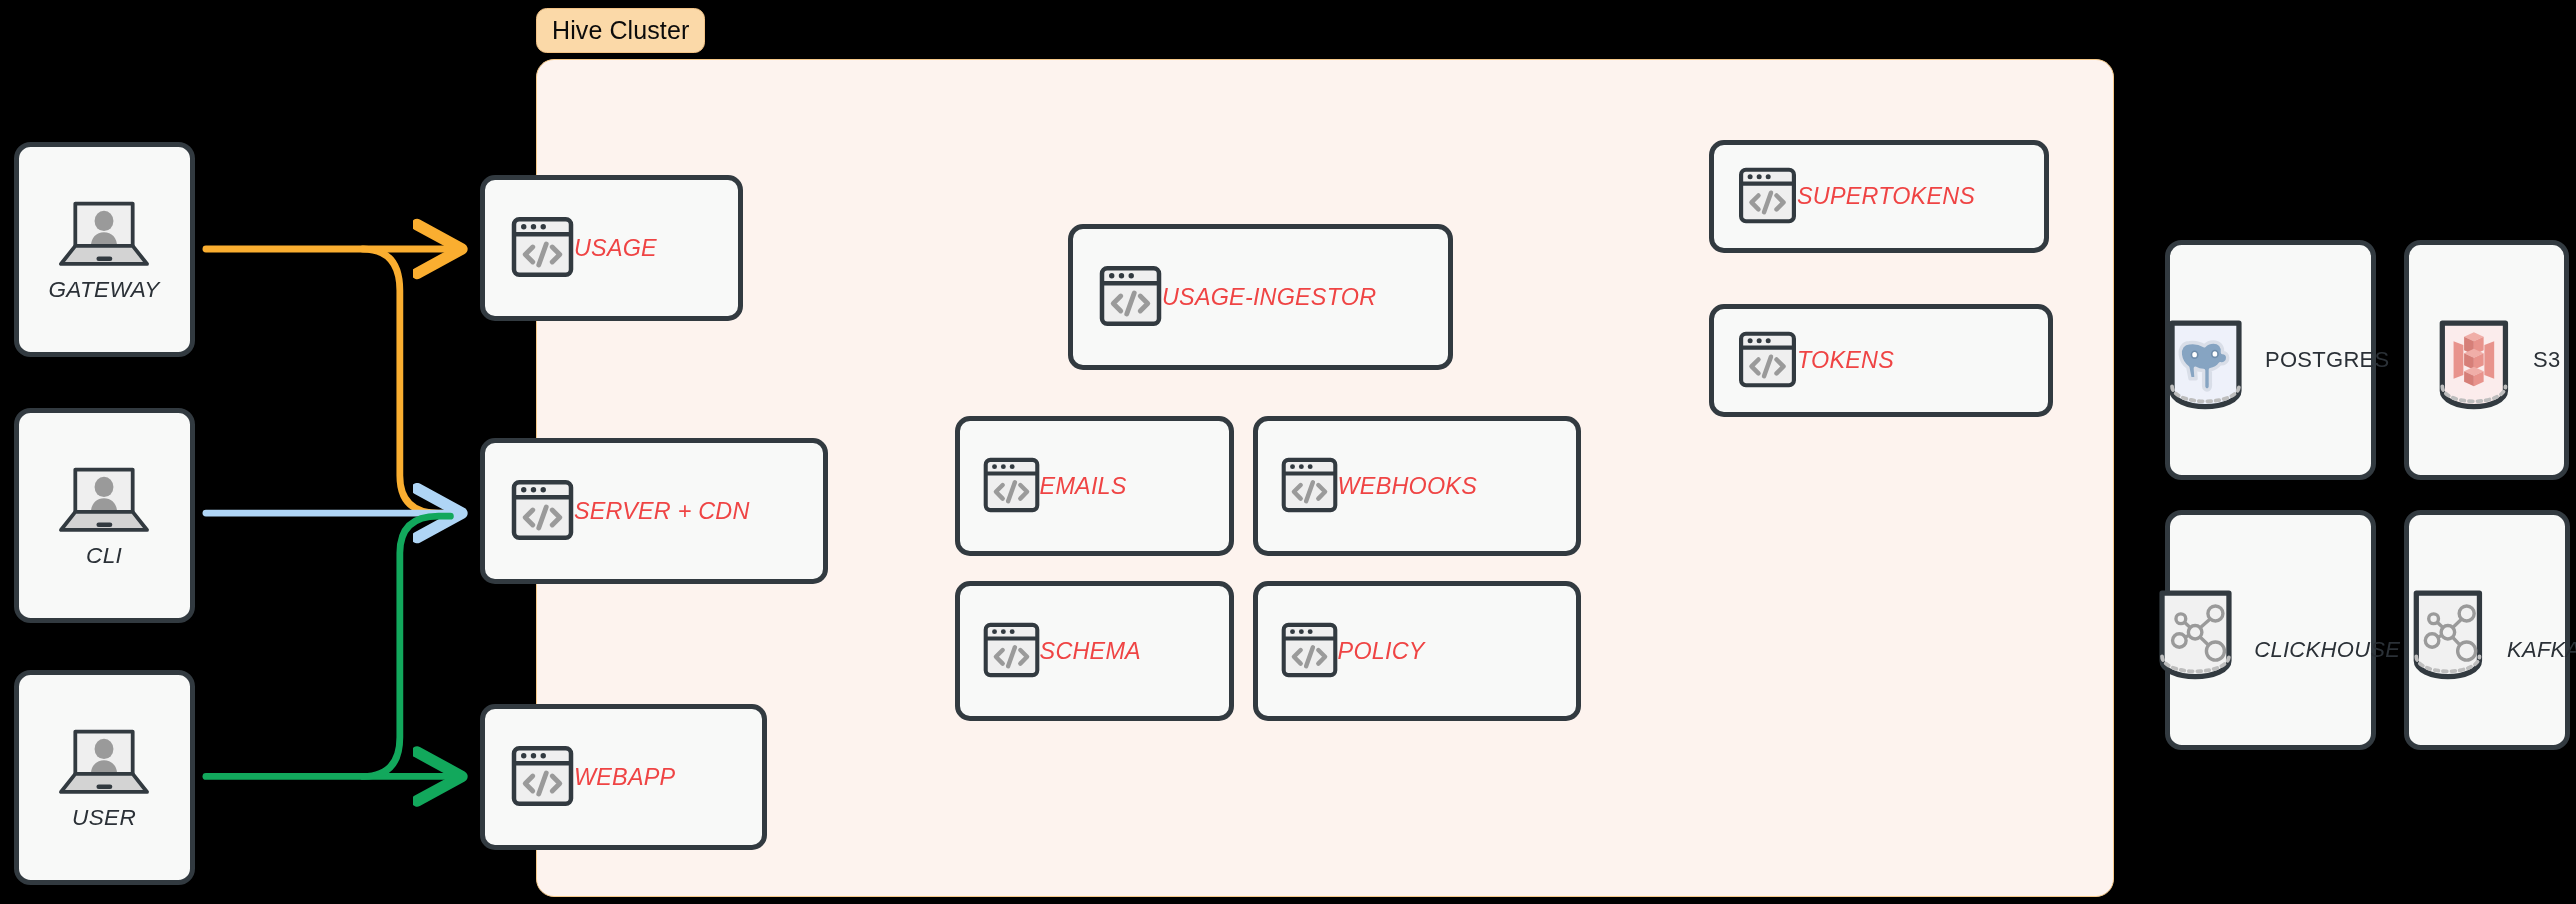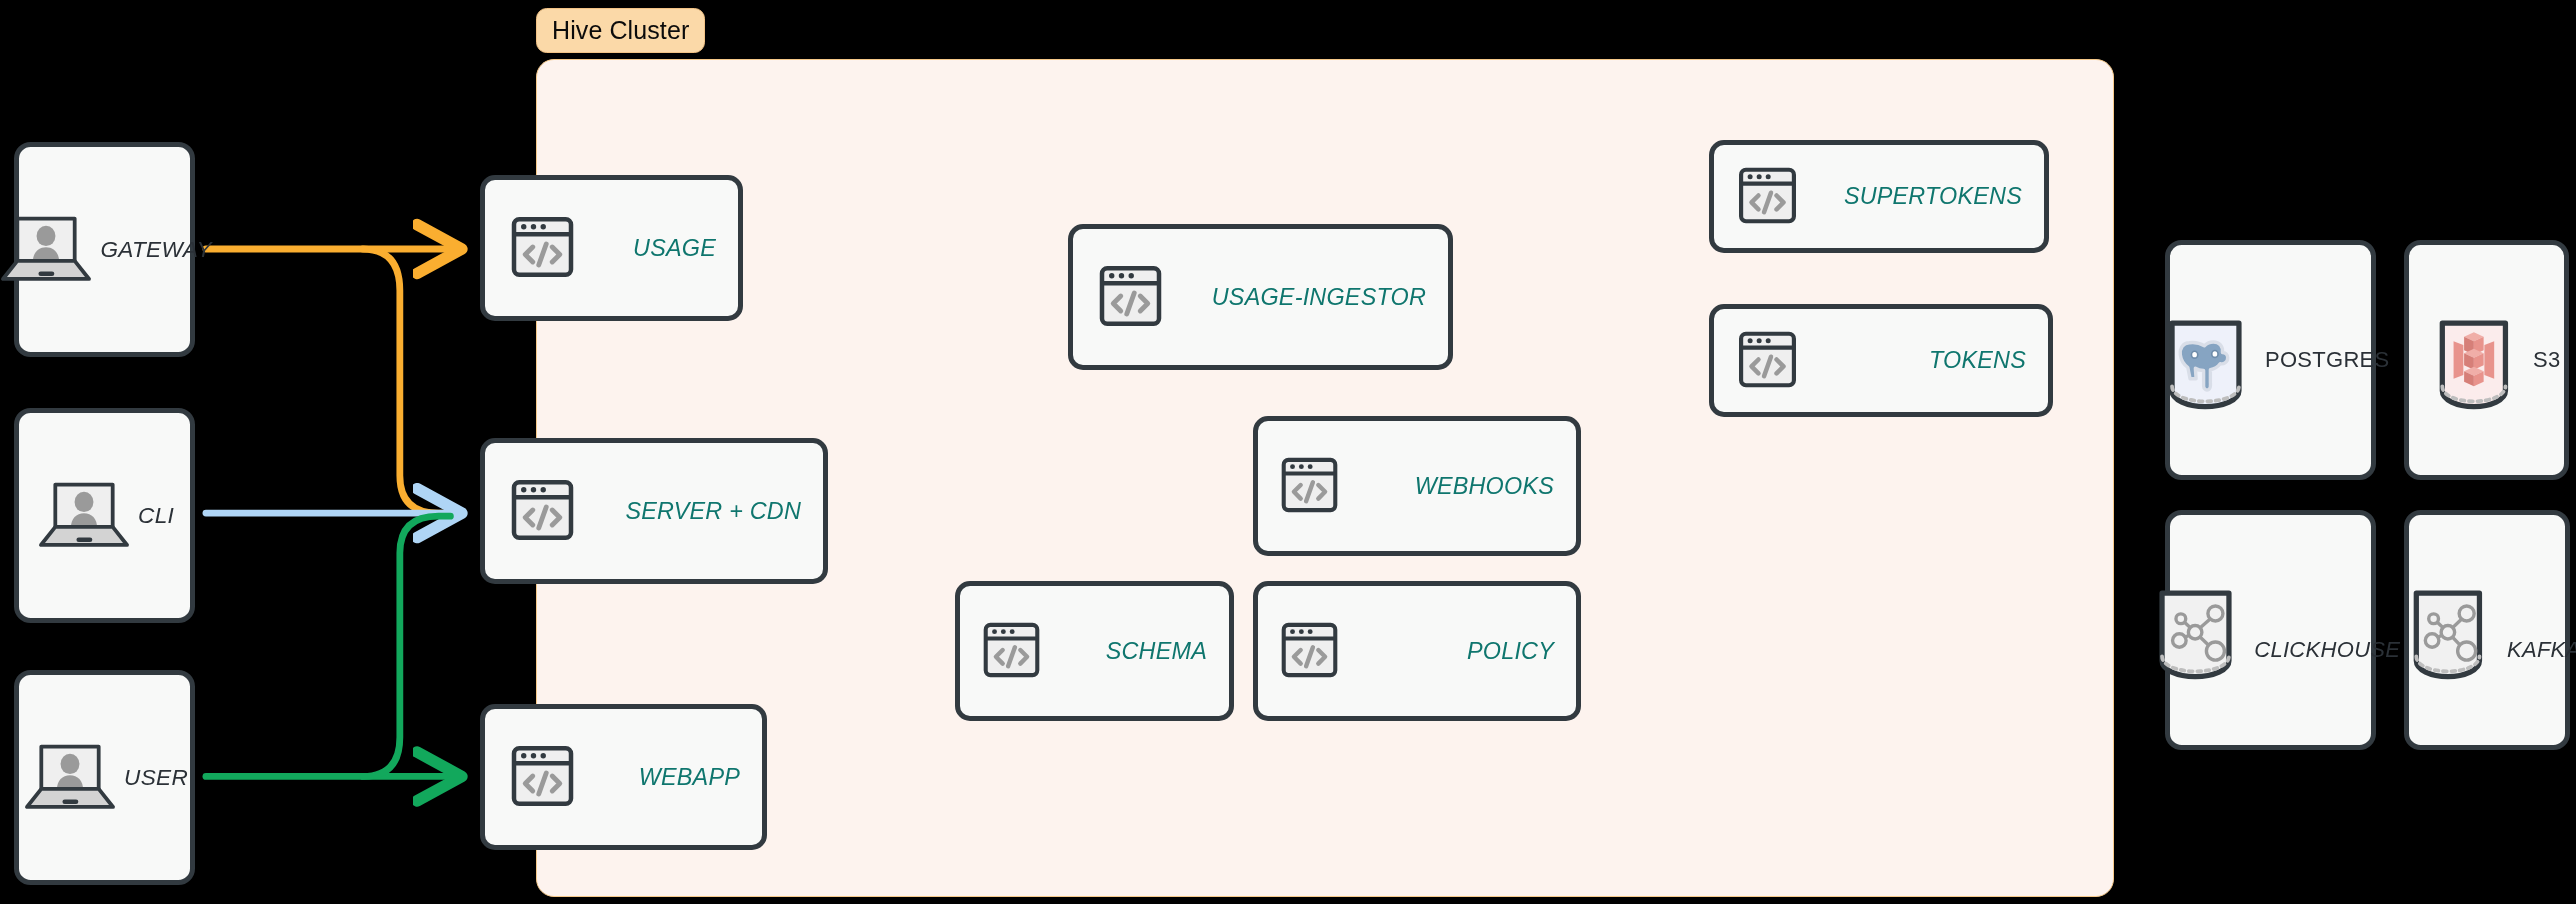--- a/index.html
+++ b/index.html
@@ -37,37 +37,37 @@
     background: #F8F9F8;
     border: 5.3px solid #323A40;
     border-radius: 15px;
     display: flex;
     align-items: center;
     justify-content: flex-start;
   }
   .node .ico { flex: 0 0 auto; display:block; }
   .node .lbl {
     flex: 1 1 auto;
-    text-align: right;
+    text-align: left;
     font-style: italic;
-    color: #0f766e;
+    color: #ef4444;
     font-size: 23.4px;
     letter-spacing: 0.2px;
     white-space: nowrap;
     padding-right: 22px;
   }
 
   
   .client {
     position: absolute;
     background: #F8F9F8;
     border: 5.3px solid #323A40;
     border-radius: 16.6px;
     display: flex;
-    flex-direction: row;
+    flex-direction: column;
     align-items: center;
     justify-content: center;
     gap: 4px;
   }
   .client .lbl {
     font-style: italic;
     color: #2b3137;
     font-size: 22.6px;
     letter-spacing: 0.3px;
     white-space: nowrap;
@@ -248,20 +248,39 @@
         <g fill="none" stroke="#9A9A9A" stroke-width="6.5" stroke-linecap="round" stroke-linejoin="round">
           <path d="M29,41 L19,51 L29,61"></path>
             <path d="M55,41 L65,51 L55,61"></path>
             <path d="M47,37 L37,65"></path>
         </g>
       </svg>
     </span>
     <span class="lbl">USAGE-INGESTOR</span>
   </div>
 
+  <div class="node" style="left:955px; top:416px; width:279px; height:140px;">
+    <span class="ico" style="margin-left:22.6px;">
+      <svg width="57" height="56" viewBox="0 0 84 82">
+        <rect x="4" y="4" width="76" height="74" rx="7" fill="#EFEFEF" stroke="#323A40" stroke-width="6"></rect>
+        <path d="M4,24 L80,24" stroke="#323A40" stroke-width="6"></path>
+        <g fill="#323A40">
+            <circle cx="17" cy="14" r="3.6"></circle>
+            <circle cx="30" cy="14" r="3.6"></circle>
+            <circle cx="43" cy="14" r="3.6"></circle>
+          </g>
+        <g fill="none" stroke="#9A9A9A" stroke-width="6.5" stroke-linecap="round" stroke-linejoin="round">
+          <path d="M29,41 L19,51 L29,61"></path>
+            <path d="M55,41 L65,51 L55,61"></path>
+            <path d="M47,37 L37,65"></path>
+        </g>
+      </svg>
+    </span>
+    <span class="lbl">EMAILS</span>
+  </div>
 
   <div class="node" style="left:1253px; top:416px; width:328px; height:140px;">
     <span class="ico" style="margin-left:22.6px;">
       <svg width="57" height="56" viewBox="0 0 84 82">
         <rect x="4" y="4" width="76" height="74" rx="7" fill="#EFEFEF" stroke="#323A40" stroke-width="6"></rect>
         <path d="M4,24 L80,24" stroke="#323A40" stroke-width="6"></path>
         <g fill="#323A40">
             <circle cx="17" cy="14" r="3.6"></circle>
             <circle cx="30" cy="14" r="3.6"></circle>
             <circle cx="43" cy="14" r="3.6"></circle>

